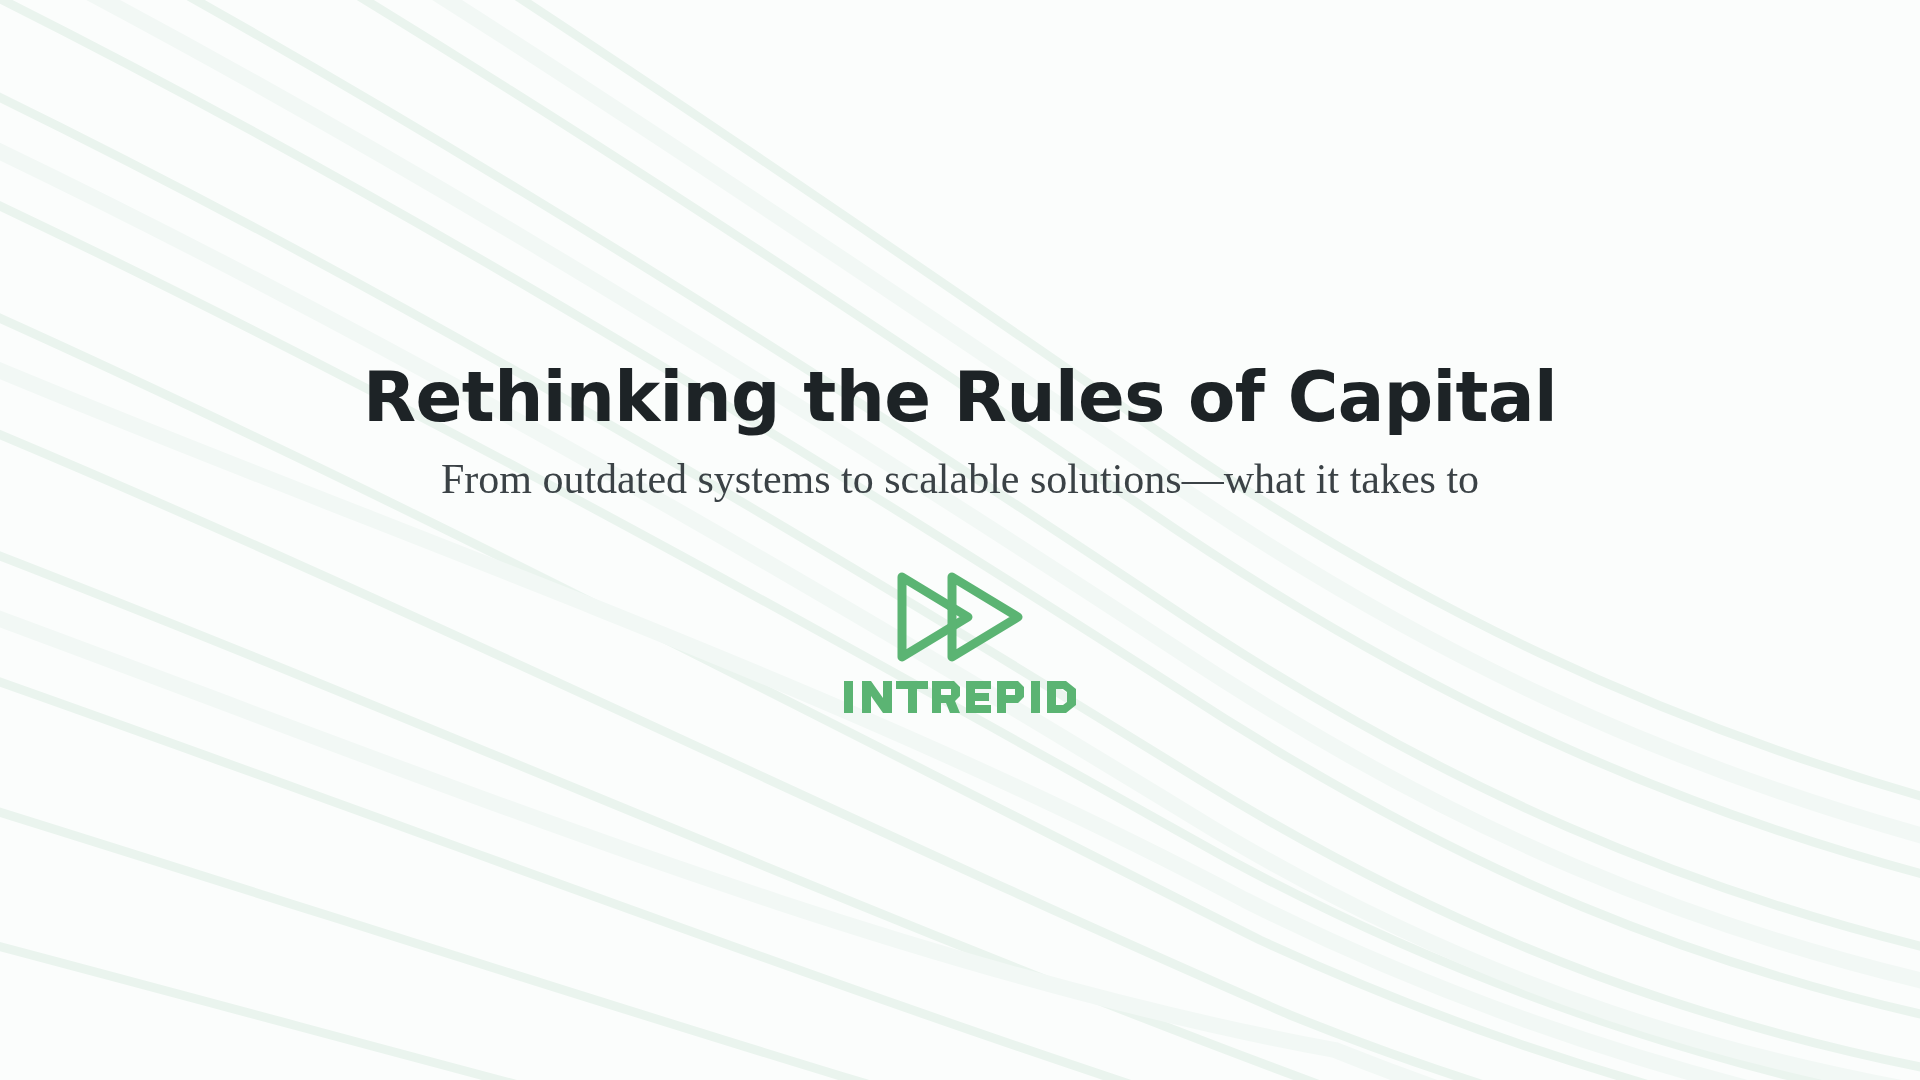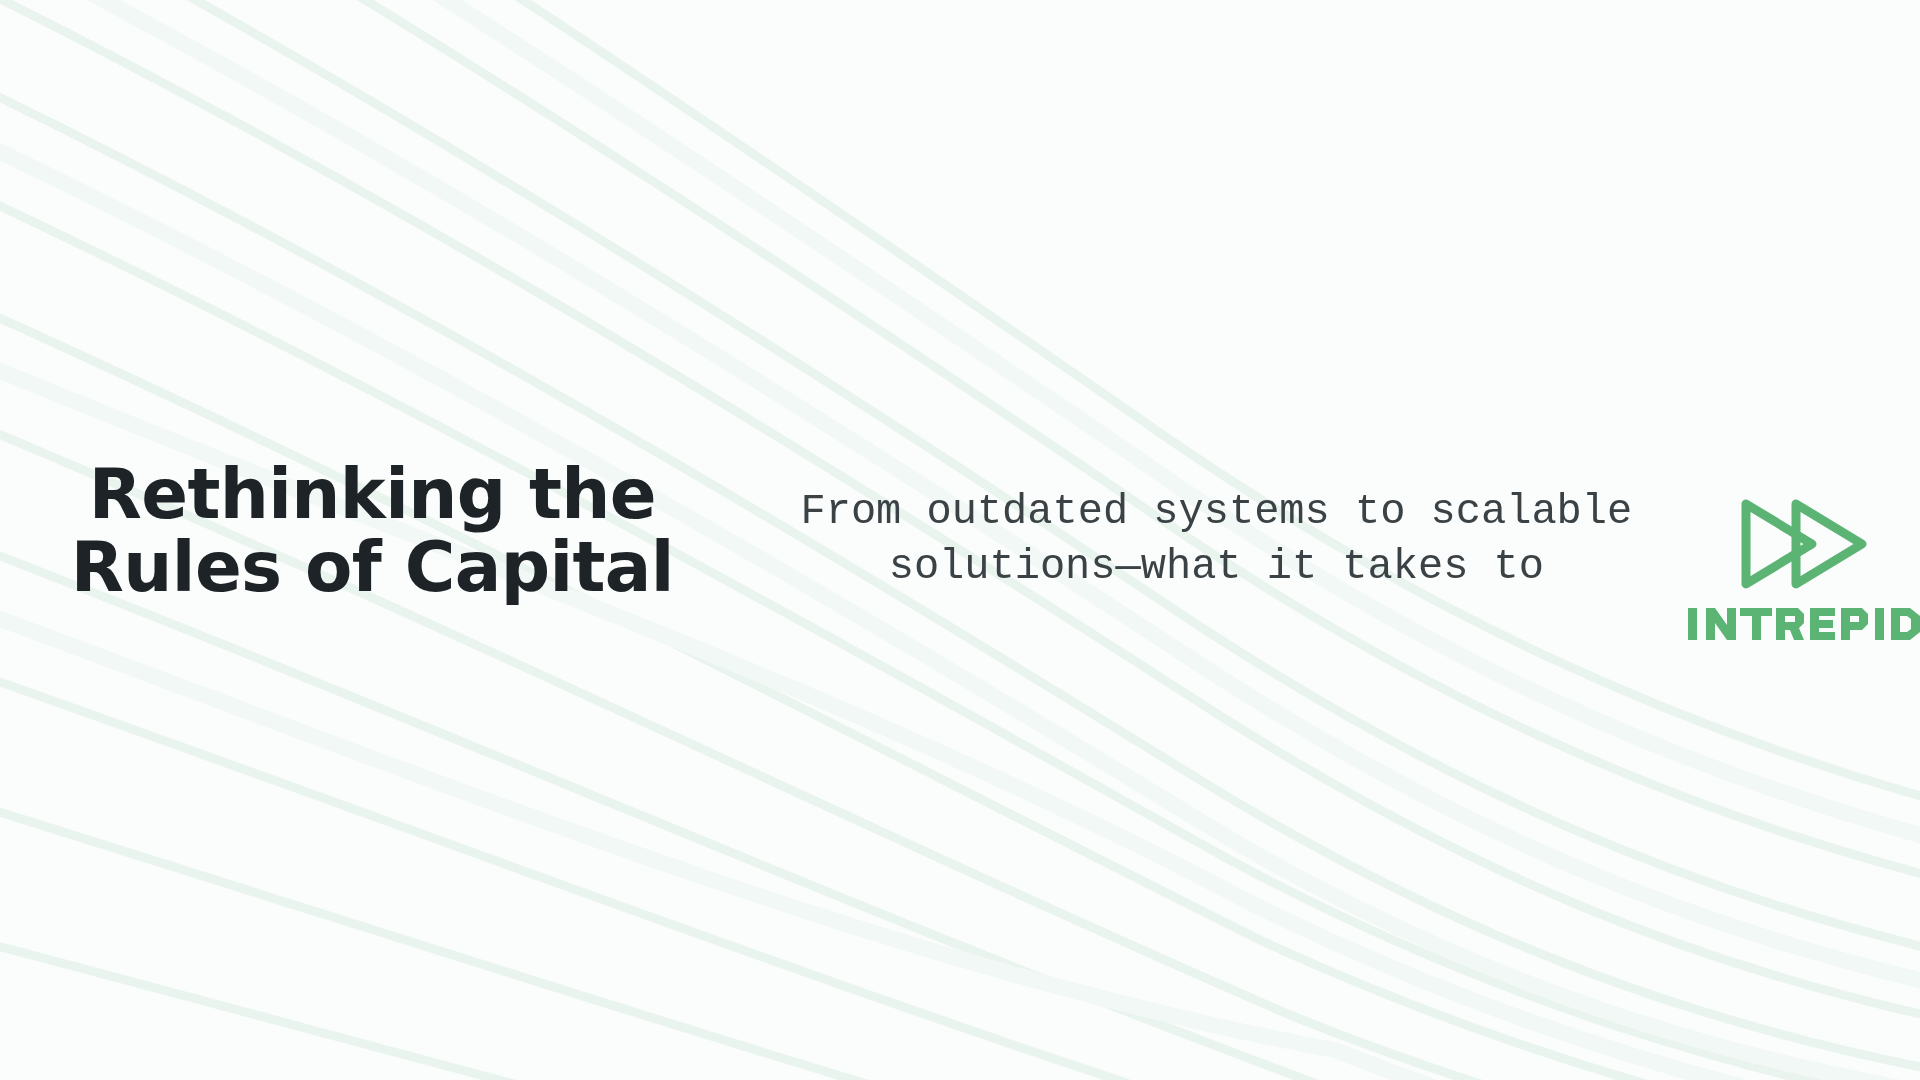--- a/index.html
+++ b/index.html
@@ -29,38 +29,39 @@
     width: 1920px;
     height: 1080px;
     pointer-events: none;
   }
 
   
   #content {
     position: absolute;
     inset: 0;
     display: flex;
+    flex-direction: column;
     align-items: center;
     justify-content: center;
     text-align: center;
   }
 
   #title {
     font-family: "DejaVu Sans", sans-serif;
     font-weight: bold;
     font-size: 69px;
     line-height: 1.06;
     letter-spacing: -0.6px;
     color: #1d2326;
     margin: 0 0 18px 0;
     max-width: 1500px;
   }
 
   #subtitle {
-    font-family: Liberation Mono, monospace;
+    font-family: Liberation Serif, serif;
     font-weight: 400;
     font-size: 42px;
     line-height: 1.30;
     color: #3b4246;
     margin: 0;
     max-width: 1250px;
   }
 
   
   #logo-block {

